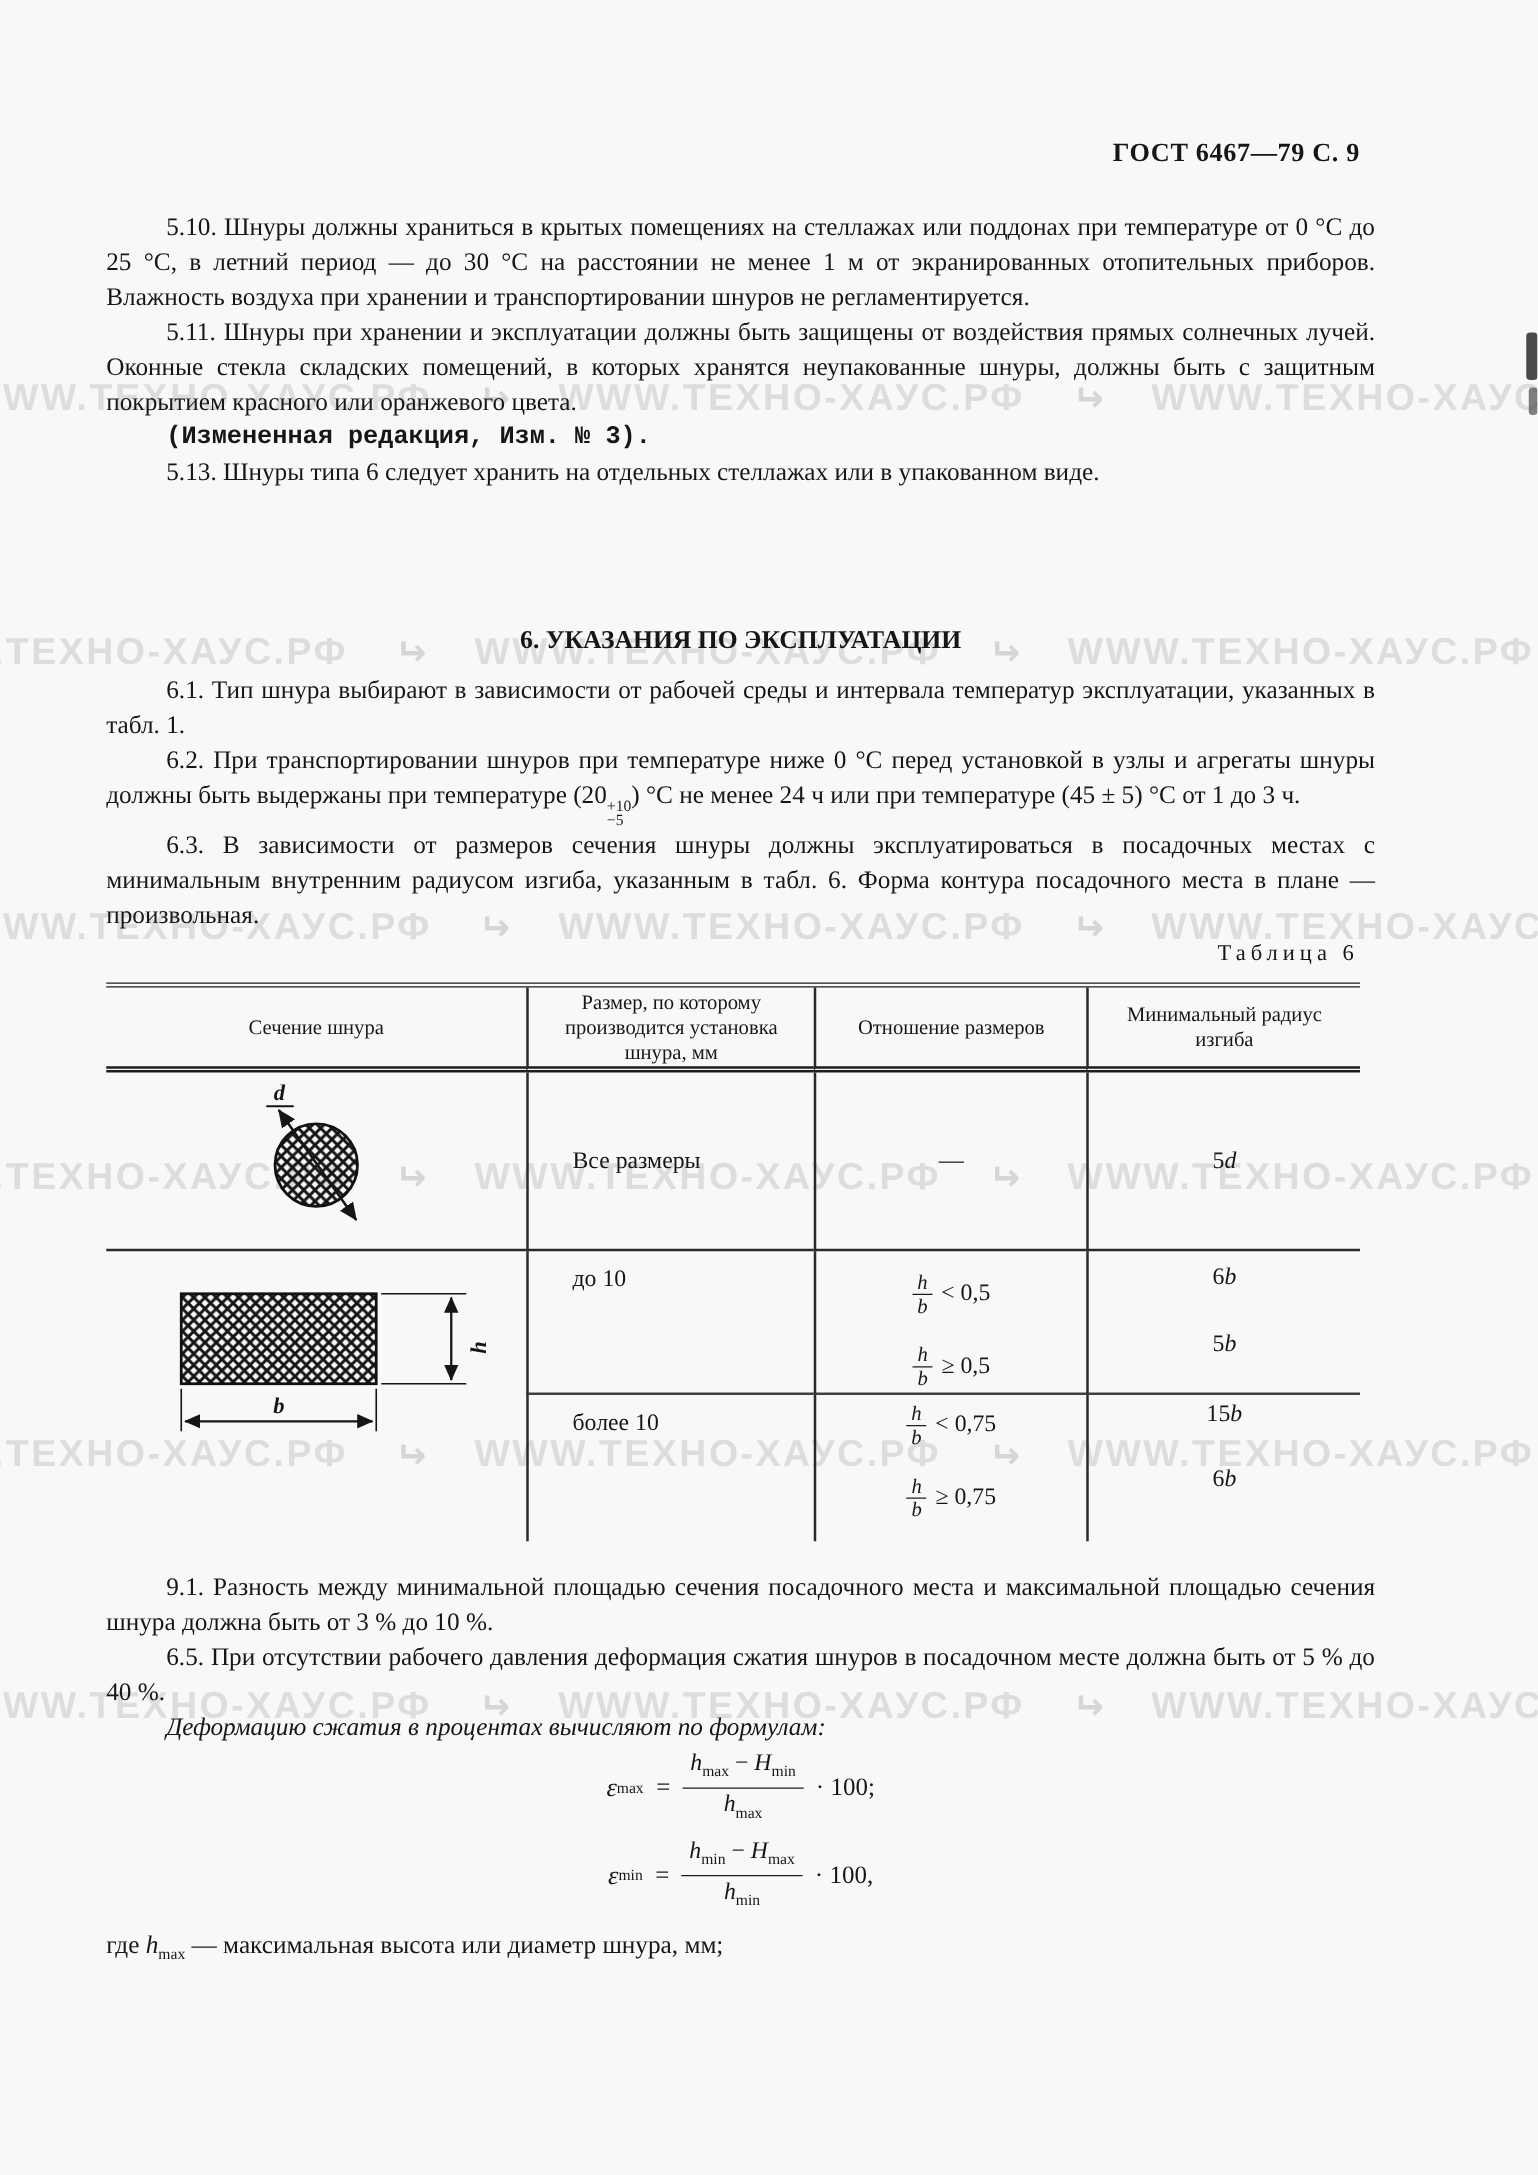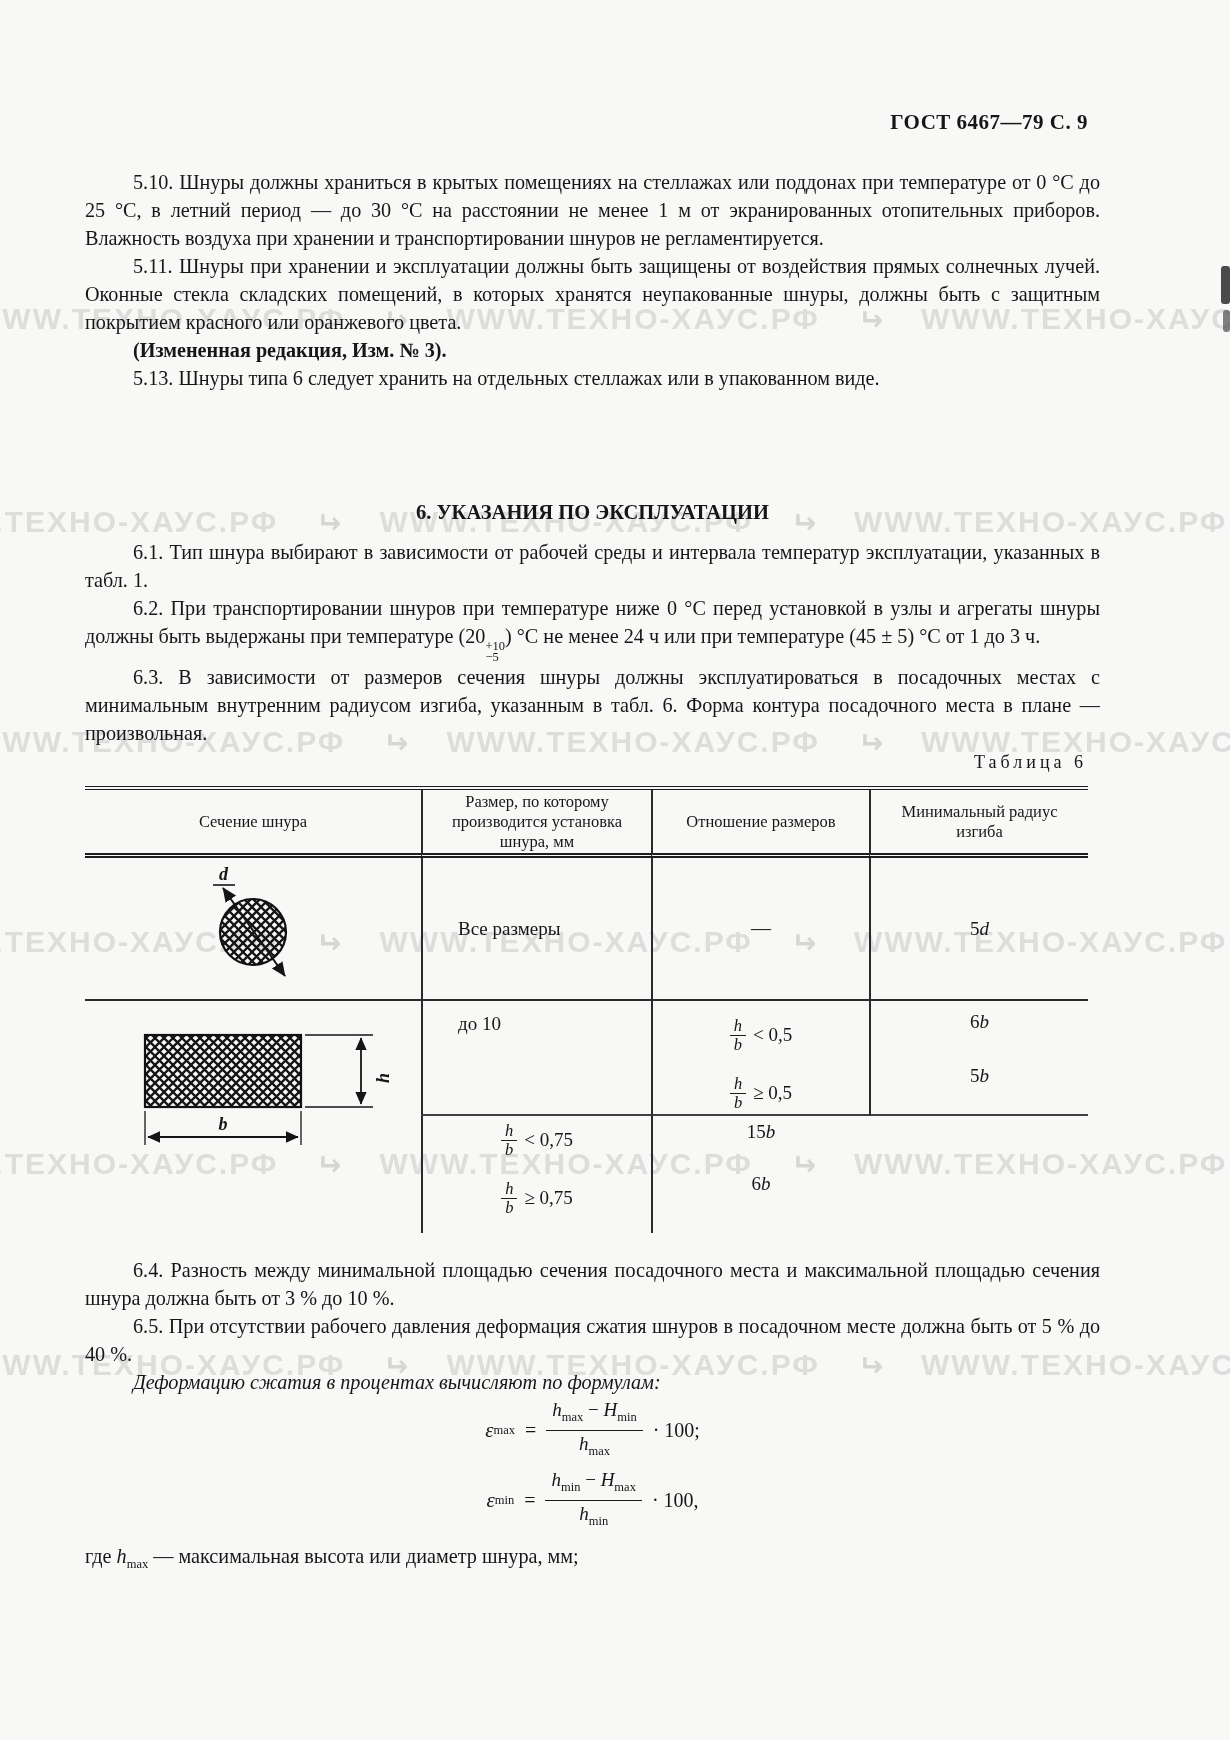--- a/index.html
+++ b/index.html
@@ -30,21 +30,21 @@
   .doc-header{
     position:absolute;top:110px;left:85px;width:1015px;
     text-align:right;padding-right:12px;box-sizing:border-box;
     font-weight:bold;font-size:21px;letter-spacing:0.5px;
   }
   .tblock{position:absolute;left:85px;width:1015px;}
   .para{
     margin:0;text-indent:48px;text-align:justify;
     font-size:20.2px;line-height:28px;
   }
-  .para.bold{font-weight:bold;}
+  .para.bold{font-weight:bold;font-family:Liberation Mono, monospace;}
   .section-title{
     margin:0;text-align:center;font-size:20.5px;font-weight:bold;line-height:28px;
   }
   .supsub{
     display:inline-flex;flex-direction:column;
     font-size:12.5px;line-height:11px;vertical-align:-7px;text-indent:0;
   }
   .table-label{
     position:absolute;top:752px;right:143px;
     font-size:18px;letter-spacing:4px;
@@ -245,20 +245,21 @@
         </div>
       </div>
     </div>
     <div class="gc vl bb rad-cell">
       <div class="rad-col first" style="align-self:flex-start;width:100%;">
         <span class="rad-item"><span>6</span><span class="ivar">b</span></span>
         <span class="rad-item"><span>5</span><span class="ivar">b</span></span>
       </div>
     </div>
 
+    <div class="gc vl size-top">более 10</div>
     <div class="gc vl">
       <div class="ratio-col second">
         <div class="ratio-group">
           <span class="frac">
               <span class="fn">h</span>
               <span class="fd">b</span>
             </span>
           <span class="cmp">&lt; 0,75</span>
         </div>
         <div class="ratio-group">
@@ -272,21 +273,21 @@
     </div>
     <div class="gc vl rad-cell">
       <div class="rad-col second" style="align-self:flex-start;width:100%;">
         <span class="rad-item"><span>15</span><span class="ivar">b</span></span>
         <span class="rad-item"><span>6</span><span class="ivar">b</span></span>
       </div>
     </div>
   </div>
 
   <div class="tblock" style="top:1256px">
-    <p class="para">6.4. Разность между минимальной площадью сечения посадочного места и максимальной площадью сечения шнура должна быть от 3 % до 10 %.</p>
+    <p class="para">9.1. Разность между минимальной площадью сечения посадочного места и максимальной площадью сечения шнура должна быть от 3 % до 10 %.</p>
     <p class="para">6.5. При отсутствии рабочего давления деформация сжатия шнуров в посадочном месте должна быть от 5 % до 40 %.</p>
     <p class="f-intro">Деформацию сжатия в процентах вычисляют по формулам:</p>
 
     <div class="formula" style="margin-top:6px">
       <span class="eps">ε</span>
         <sub class="fsub">max</sub>
       <span class="f-eq">=</span>
       <span class="f-frac">
         <span class="f-num"><span class="ivar">h</span><sub class="fsub">max</sub> <span>−</span> <span class="ivar">H</span><sub class="fsub">min</sub></span>
         <span class="f-den"><span class="ivar">h</span><sub class="fsub">max</sub></span>

